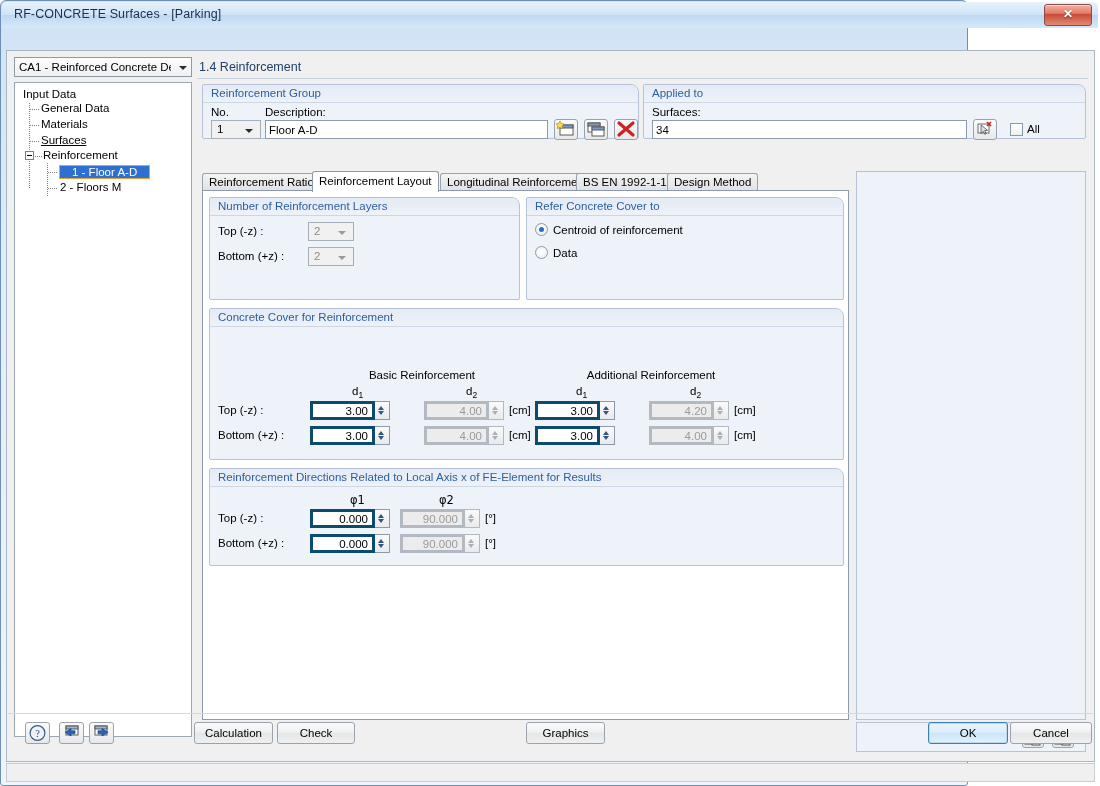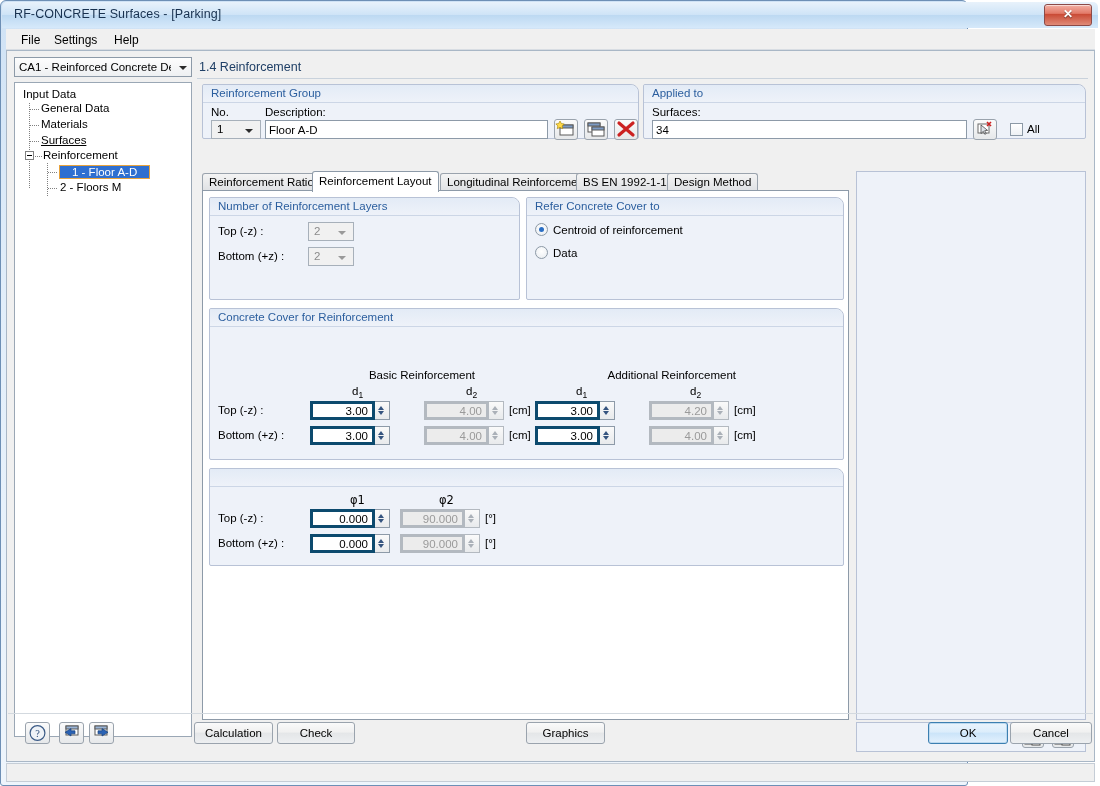--- a/index.html
+++ b/index.html
@@ -399,25 +399,20 @@
 
 <div id="window">
 
   <div id="titlebar">
     <div id="title-text">RF-CONCRETE Surfaces - [Parking]</div>
     <div id="close-btn">
       <div class="x">✕</div>
     </div>
   </div>
 
-  <div id="menubar">
-    <div class="menu-item" style="left:10px">File</div>
-    <div class="menu-item" style="left:43px">Settings</div>
-    <div class="menu-item" style="left:103px">Help</div>
-  </div>
 
   <div id="client">
 
     <div id="combo-nav">
       <div class="txt">CA1 - Reinforced Concrete Des</div>
       <div class="arrow"></div>
     </div>
 
     <div id="tree">
       <div class="tnode" style="left:8px; top:5px;">Input Data</div>
@@ -542,21 +537,21 @@
 
           <div class="radio" style="left:8px; top:48px;"></div>
           <div class="lbl" style="left:26px; top:49px;">Data</div>
         </div>
 
         <div class="gbox" style="left:6px; top:117px; width:635px; height:152px;">
           <div class="ghdr"></div>
           <div class="gtitle">Concrete Cover for Reinforcement</div>
 
           <div class="lbl" style="left:132px; top:60px; width:160px; text-align:center;">Basic Reinforcement</div>
-          <div class="lbl" style="left:356px; top:60px; width:170px; text-align:right;">Additional Reinforcement</div>
+          <div class="lbl" style="left:356px; top:60px; width:170px; text-align:center;">Additional Reinforcement</div>
 
           <div class="lbl" style="left:142px; top:76px;">d<sub>1</sub></div>
           <div class="lbl" style="left:256px; top:76px;">d<sub>2</sub></div>
           <div class="lbl" style="left:366px; top:76px;">d<sub>1</sub></div>
           <div class="lbl" style="left:480px; top:76px;">d<sub>2</sub></div>
 
           <div class="lbl" style="left:8px; top:95px;">Top (-z) :</div>
 
           <div class="spin" style="left:100px; top:92px; width:80px;">
             <input class="fld" style="width: 65px;" value="3.00">
@@ -620,20 +615,21 @@
             <div class="sbtns" style="left:65px;">
                 <div class="up"></div>
                 <div class="dn"></div>
               </div>
           </div>
           <div class="unit" style="left:524px; top:120px;">[cm]</div>
         </div>
 
         <div class="gbox" style="left:6px; top:277px; width:635px; height:98px;">
           <div class="ghdr"></div>
+          <div class="gtitle">Reinforcement Directions Related to Local Axis x of FE-Element for Results</div>
 
           <div class="lbl phi" style="left:140px; top:24px;">φ1</div>
           <div class="lbl phi" style="left:229px; top:24px;">φ2</div>
 
           <div class="lbl" style="left:8px; top:43px;">Top (-z) :</div>
           <div class="spin" style="left:100px; top:40px; width:80px;">
             <input class="fld" style="width: 65px;" value="0.000">
             <div class="sbtns" style="left:65px;">
                 <div class="up"></div>
                 <div class="dn"></div>

